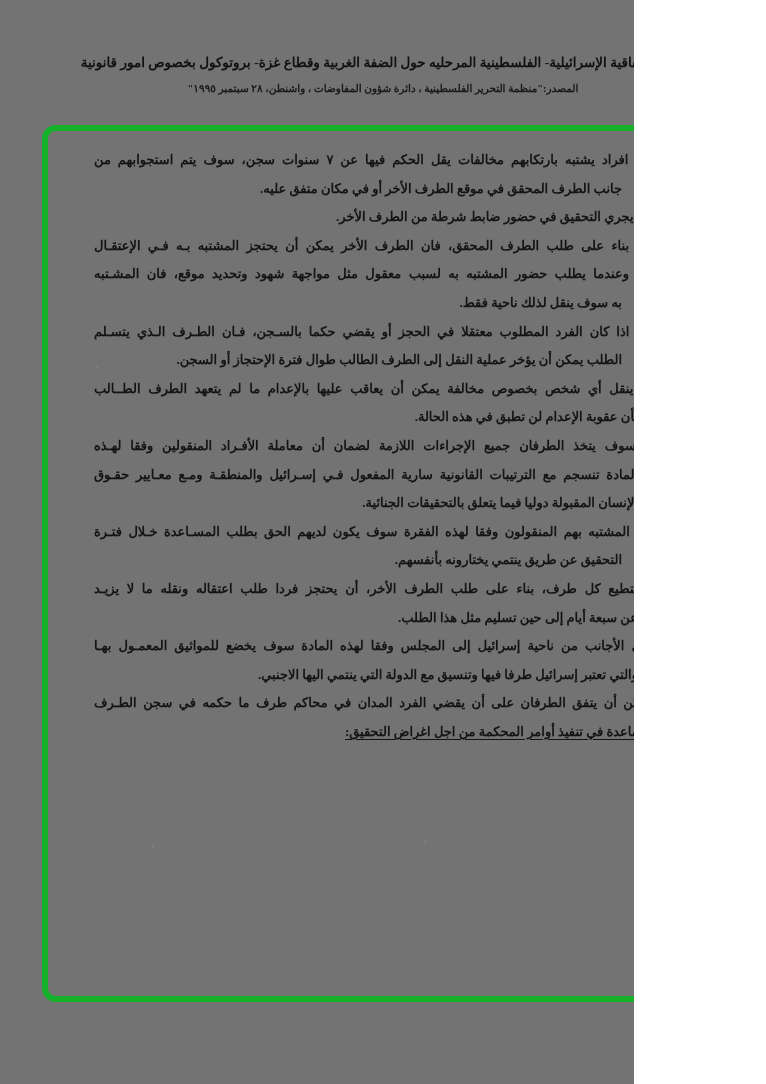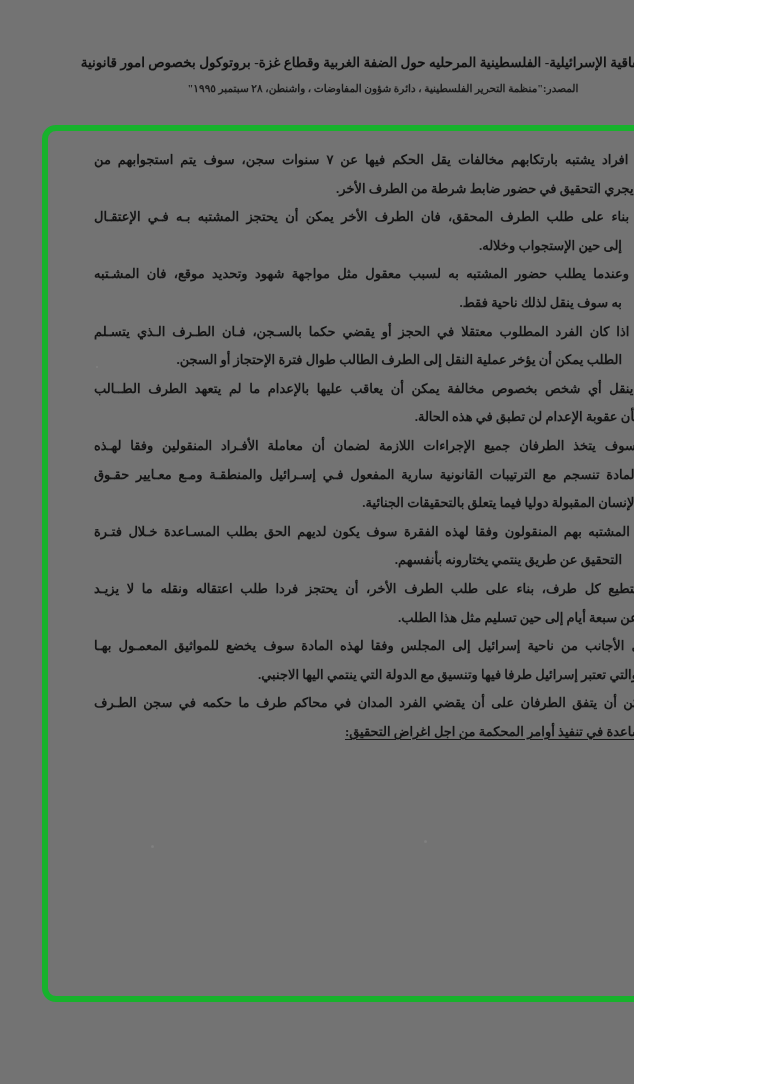--- a/index.html
+++ b/index.html
@@ -113,23 +113,23 @@
 
   <div class="doc-header">
     <div class="doc-title">(تابع) الإتفاقية الإسرائيلية- الفلسطينية المرحليه حول الضفة الغربية وقطاع غزة- بروتوكول بخصوص امور قانونية</div>
     <div class="doc-source">المصدر:"منظمة التحرير الفلسطينية ، دائرة شؤون المفاوضات ، واشنطن، ٢٨ سبتمبر ١٩٩٥"</div>
   </div>
 
   <div class="content-frame" style="border-color: rgb(23, 178, 44);"></div>
 
   <div class="body-text">
       <div class="text-line indent-0 justify">هـ. (١) افراد يشتبه بارتكابهم مخالفات يقل الحكم فيها عن ٧ سنوات سجن، سوف يتم استجوابهم من</div>
+      <div class="text-line indent-3">جانب الطرف المحقق في موقع الطرف الأخر أو في مكان متفق عليه.</div>
       <div class="text-line indent-1">(9) يجري التحقيق في حضور ضابط شرطة من الطرف الأخر.</div>
       <div class="text-line indent-1 justify">(٣) بناء على طلب الطرف المحقق، فان الطرف الأخر يمكن أن يحتجز المشتبه بـه فـي الإعتقـال</div>
-      <div class="text-line indent-3">إلى حين الإستجواب وخلاله.</div>
       <div class="text-line indent-1 justify">(٤) وعندما يطلب حضور المشتبه به لسبب معقول مثل مواجهة شهود وتحديد موقع، فان المشـتبه</div>
       <div class="text-line indent-3">به سوف ينقل لذلك ناحية فقط.</div>
       <div class="text-line indent-1 justify">(٢) اذا كان الفرد المطلوب معتقلا في الحجز أو يقضي حكما بالسـجن، فـان الطـرف الـذي يتسـلم</div>
       <div class="text-line indent-3">الطلب يمكن أن يؤخر عملية النقل إلى الطرف الطالب طوال فترة الإحتجاز أو السجن.</div>
       <div class="text-line indent-0 justify">ز. لن ينقل أي شخص بخصوص مخالفة يمكن أن يعاقب عليها بالإعدام ما لم يتعهد الطرف الطــالب</div>
       <div class="text-line indent-2">بأن عقوبة الإعدام لن تطبق في هذه الحالة.</div>
       <div class="text-line indent-0 justify">ح. (١)سوف يتخذ الطرفان جميع الإجراءات اللازمة لضمان أن معاملة الأفـراد المنقولين وفقا لهـذه</div>
       <div class="text-line indent-2 justify">المادة تنسجم مع الترتيبات القانونية سارية المفعول فـي إسـرائيل والمنطقـة ومـع معـايير حقـوق</div>
       <div class="text-line indent-2">الإنسان المقبولة دوليا فيما يتعلق بالتحقيقات الجنائية.</div>
       <div class="text-line indent-1 justify">(٢) المشتبه بهم المنقولون وفقا لهذه الفقرة سوف يكون لديهم الحق بطلب المسـاعدة خـلال فتـرة</div>

